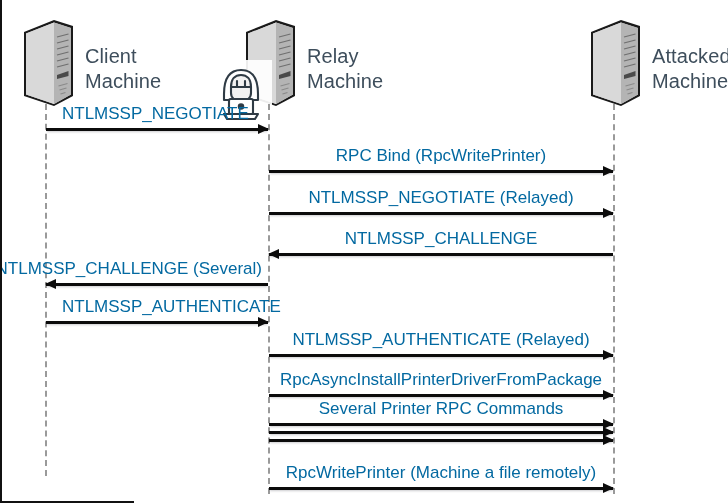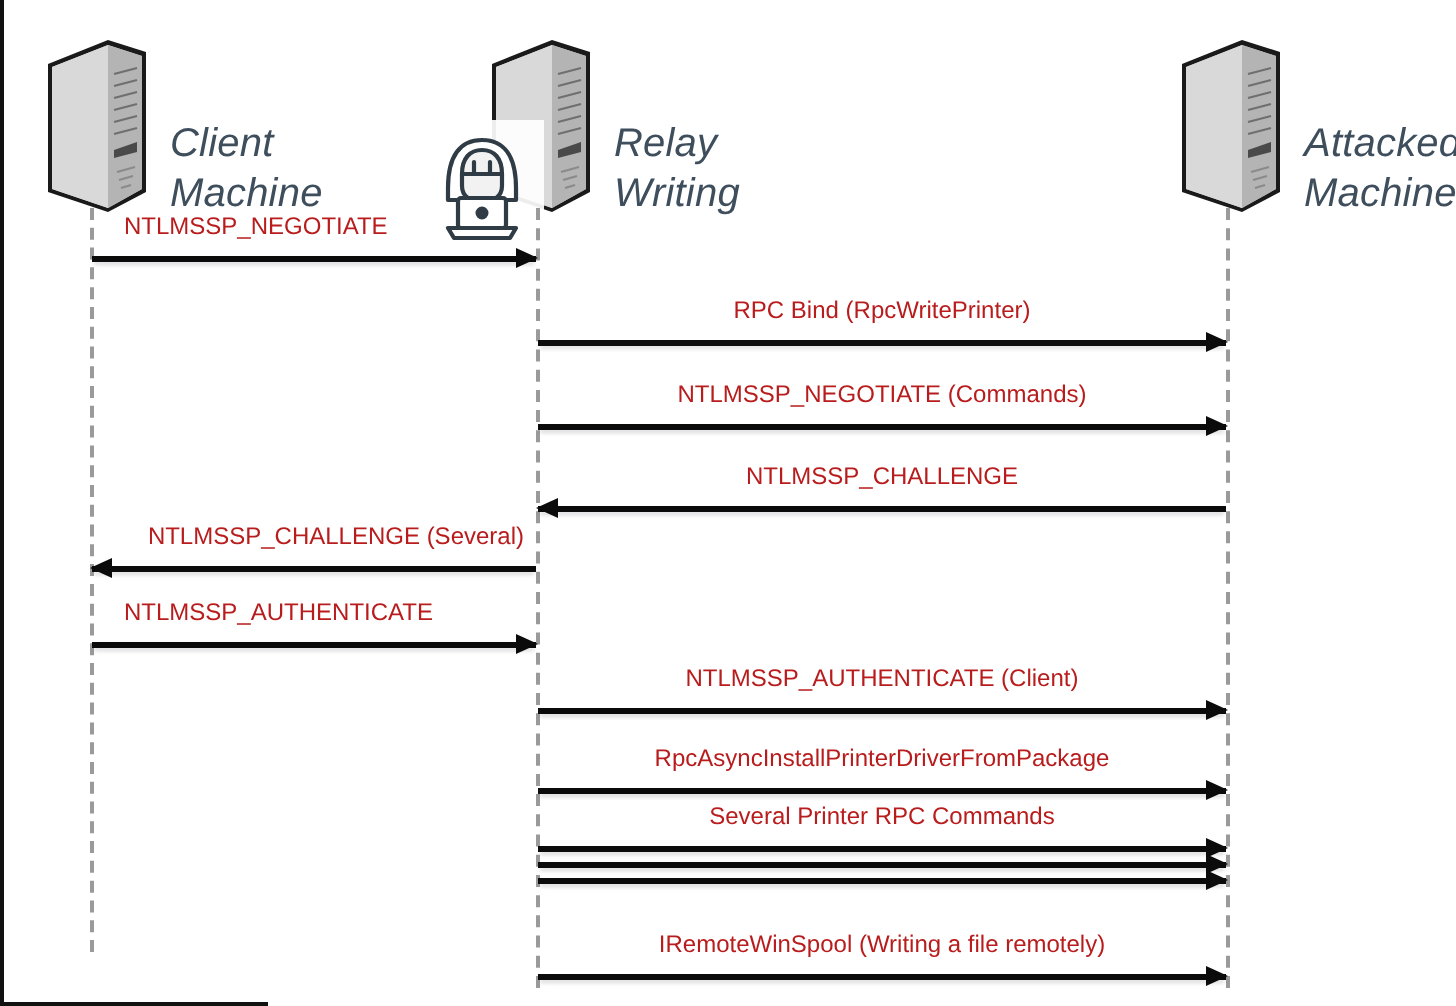--- a/index.html
+++ b/index.html
@@ -23,22 +23,21 @@
     bottom: 0;
     width: 132px;
     height: 2px;
     background: #111111;
   }
 
   
   .actor {
     position: absolute;
     display: flex;
-    align-items: flex-end;
-    font-style: italic;
+    align-items: center;
   }
   .actor-label {
     color: #3e4e5c;
     font-size: 20px;
     line-height: 25px;
     white-space: pre-line;
     margin-left: 9px;
     margin-top: 12px;
     letter-spacing: 0.1px;
   }
@@ -78,22 +77,22 @@
     right: -1px;
     border-left: 11px solid #0b0b0b;
   }
   .msg.left .head {
     left: -1px;
     border-right: 11px solid #0b0b0b;
   }
   .msg .caption {
     position: absolute;
     bottom: 6px;
-    color: #b91c1c;
-    font-size: 12px;
+    color: #0369a1;
+    font-size: 17px;
     line-height: 17px;
     white-space: nowrap;
   }
   .msg .caption.c-center {
     left: 50%;
     transform: translateX(-50%);
   }
   .msg .caption.c-left {
     left: 16px;
   }
@@ -150,21 +149,21 @@
         </g>
         <path d="M37,59 L48.5,55 L48.5,60 L37,63 Z" fill="#4a4a4a"></path>
         <g stroke="#8a8a8a" stroke-width="1.1" fill="none">
           <line x1="38.5" y1="70" x2="47.5" y2="67.5"></line>
           <line x1="39.5" y1="74" x2="46.5" y2="72"></line>
           <line x1="40.5" y1="78" x2="45.5" y2="76.5"></line>
         </g>
       </svg>
     </span>
     <span class="actor-label">Relay
-Writing</span>
+Machine</span>
   </div>
 
   <div style="position:absolute; left:208px; top:60px;">
     <svg width="62" height="62" viewBox="0 0 62 62">
       <rect x="0" y="0" width="62" height="62" fill="#ffffff" opacity="0.92"></rect>
       <g fill="none" stroke="#2f3b45" stroke-width="2.1" stroke-linejoin="round" stroke-linecap="round">
         <path d="M14,34 C14,18 20,10 31,10 C42,10 48,18 48,34 L48,40 L14,40 Z" fill="#ffffff"></path>
         <path d="M21,27 C21,19 25,15 31,15 C37,15 41,19 41,27 L41,33 C41,38 37,41 31,41 C25,41 21,38 21,33 Z" fill="#f2f2f2"></path>
         <path d="M21,27 L41,27"></path>
         <path d="M27,21 L27,27 M35,21 L35,27"></path>
@@ -216,21 +215,21 @@
 
   <div class="msg right" style="left:267px; top:170px; width:344px;">
     <div class="shaft" style="width:344px;"></div>
     <div class="head"></div>
     <div class="caption c-center">RPC Bind (RpcWritePrinter)</div>
   </div>
 
   <div class="msg right" style="left:267px; top:212px; width:344px;">
     <div class="shaft" style="width:344px;"></div>
     <div class="head"></div>
-    <div class="caption c-center">NTLMSSP_NEGOTIATE (Commands)</div>
+    <div class="caption c-center">NTLMSSP_NEGOTIATE (Relayed)</div>
   </div>
 
   <div class="msg left" style="left:267px; top:253px; width:344px;">
     <div class="shaft" style="width:344px;"></div>
     <div class="head"></div>
     <div class="caption c-center">NTLMSSP_CHALLENGE</div>
   </div>
 
   <div class="msg left" style="left:44px; top:283px; width:222px;">
     <div class="shaft" style="width:222px;"></div>
@@ -240,21 +239,21 @@
 
   <div class="msg right" style="left:44px; top:321px; width:222px;">
     <div class="shaft" style="width:222px;"></div>
     <div class="head"></div>
     <div class="caption c-left">NTLMSSP_AUTHENTICATE</div>
   </div>
 
   <div class="msg right" style="left:267px; top:354px; width:344px;">
     <div class="shaft" style="width:344px;"></div>
     <div class="head"></div>
-    <div class="caption c-center">NTLMSSP_AUTHENTICATE (Client)</div>
+    <div class="caption c-center">NTLMSSP_AUTHENTICATE (Relayed)</div>
   </div>
 
   <div class="msg right" style="left:267px; top:394px; width:344px;">
     <div class="shaft" style="width:344px;"></div>
     <div class="head"></div>
     <div class="caption c-center">RpcAsyncInstallPrinterDriverFromPackage</div>
   </div>
 
   <div class="msg right" style="left:267px; top:423px; width:344px;">
     <div class="shaft" style="width:344px;"></div>
@@ -266,17 +265,17 @@
     <div class="head"></div>
   </div>
   <div class="msg right" style="left:267px; top:439px; width:344px;">
     <div class="shaft" style="width:344px;"></div>
     <div class="head"></div>
   </div>
 
   <div class="msg right" style="left:267px; top:487px; width:344px;">
     <div class="shaft" style="width:344px;"></div>
     <div class="head"></div>
-    <div class="caption c-center">IRemoteWinSpool (Writing a file remotely)</div>
+    <div class="caption c-center">RpcWritePrinter (Machine a file remotely)</div>
   </div>
 
   <div class="bottom-rule"></div>
 </div>
 
 </body></html>

